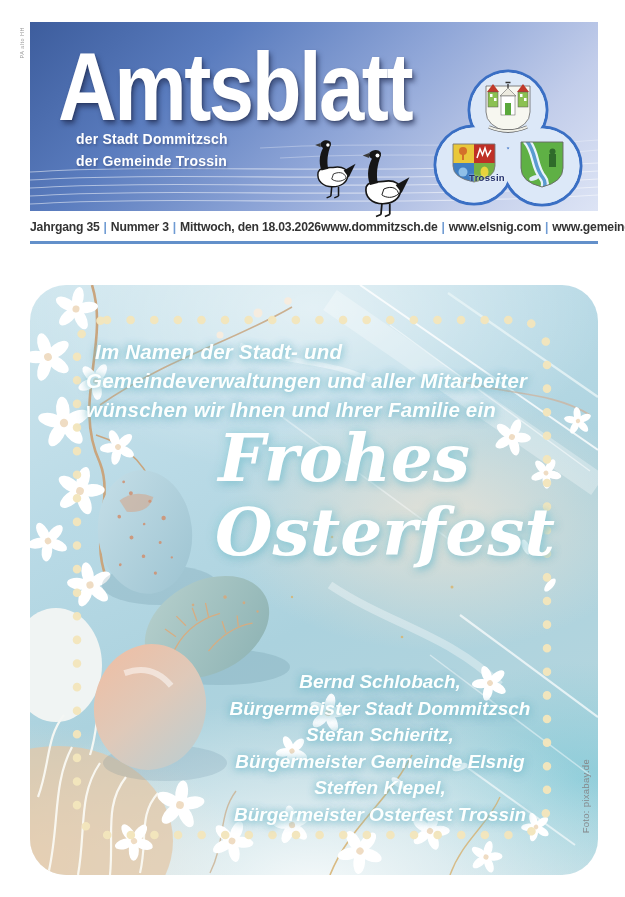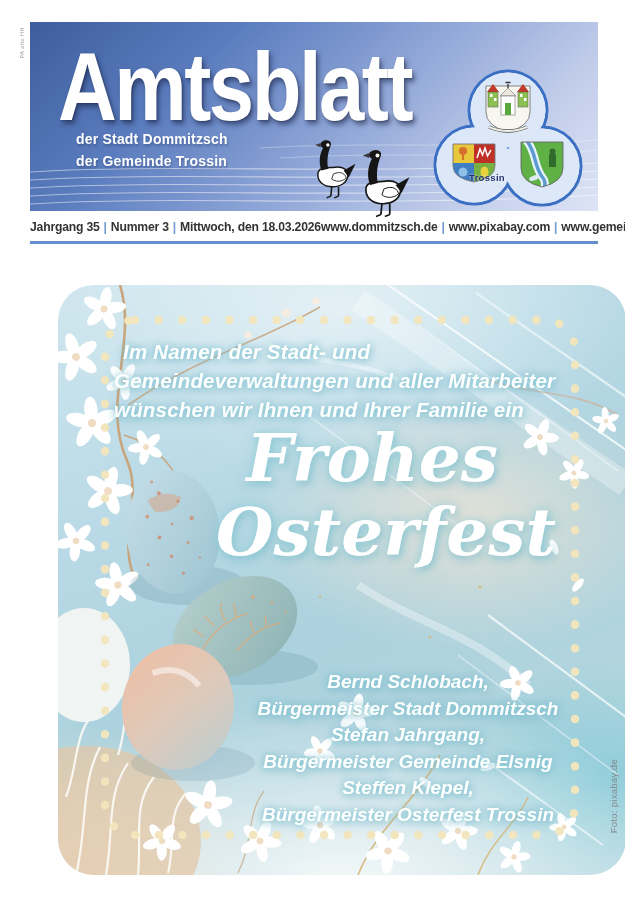--- a/index.html
+++ b/index.html
@@ -47,38 +47,37 @@
   .poster{
     position:absolute;left:30px;top:285px;width:568px;height:590px;
     border-radius:36px;overflow:hidden;
     background:
       radial-gradient(340px 200px at 72% 40%,rgba(240,228,213,.8),transparent 65%),
       radial-gradient(420px 240px at 50% 4%,rgba(255,255,255,.55),transparent 70%),
       radial-gradient(500px 260px at 50% 102%,rgba(250,252,252,.92),transparent 72%),
       radial-gradient(300px 200px at 0% 98%,rgba(238,222,203,.9),transparent 70%),
       radial-gradient(280px 170px at 97% 84%,rgba(108,196,212,.55),transparent 70%),
       linear-gradient(155deg,#cfe6ee 0%,#b9dae6 30%,#abd2de 55%,#b3d5de 78%,#bcdae2 100%);
-    margin-left: 28px;
   }
   .poster-art,.dotted-frame{position:absolute;left:0;top:0;width:568px;height:590px;}
   .poster-art{z-index:1;}
   .dotted-frame{z-index:2;}
   .poster-text{position:absolute;z-index:3;color:#fdfffe;font-weight:bold;font-style:italic;}
   .intro{
     left:56px;top:52px;font-size:20.5px;line-height:29px;letter-spacing:.2px;
     text-shadow:0 0 7px rgba(125,195,210,.95),0 2px 10px rgba(110,180,200,.7);
   }
   .intro .l0{padding-left:9px;}
   .script{
     font-family:"DejaVu Serif",serif;font-weight:bold;font-style:italic;
     color:#ffffff;text-align:center;line-height:1;
     text-shadow:0 0 12px rgba(150,210,220,.95),2px 3px 7px rgba(115,180,195,.65);
   }
   .frohes{left:158px;top:140px;width:312px;font-size:66px;}
-  .osterfest{left:156px;top:214px;width:344px;font-size:66px;}
+  .osterfest{left:183px;top:214px;width:344px;font-size:66px;}
   .sigs{
     left:134px;top:384px;width:432px;text-align:center;font-size:19px;line-height:26.5px;
     text-shadow:0 0 7px rgba(125,195,210,.95),0 2px 9px rgba(110,180,200,.7);
   }
   .photo-credit{
     position:absolute;right:7px;bottom:42px;writing-mode:vertical-rl;transform:rotate(180deg);
     font-size:9.5px;color:#85898c;z-index:4;letter-spacing:.3px;
   }
 </style>
 </head>
@@ -188,21 +187,21 @@
     </g>
   </svg>
   <div class="trossin-label">Trossin</div>
 </div>
 
 <div class="info-bar">
   <div>
     <span>Jahrgang 35</span><span class="sep">|</span><span>Nummer 3</span><span class="sep">|</span><span>Mittwoch, den 18.03.2026</span>
   </div>
   <div>
-    <span>www.dommitzsch.de</span><span class="sep">|</span><span>www.pixabay.com</span><span class="sep">|</span><span>www.gemeinde-trossin.de</span>
+    <span>www.dommitzsch.de</span><span class="sep">|</span><span>www.elsnig.com</span><span class="sep">|</span><span>www.gemeinde-trossin.de</span>
   </div>
 </div>
 <div class="rule"></div>
 
 <div class="poster">
 
   <svg class="poster-art" viewBox="0 0 568 590">
     <defs>
       <g id="bl">
         <ellipse cx="0" cy="-8" rx="4.2" ry="8.5" fill="#ffffff"></ellipse>
@@ -364,20 +363,20 @@
     <div>Gemeindeverwaltungen und aller Mitarbeiter</div>
     <div>wünschen wir Ihnen und Ihrer Familie ein</div>
   </div>
 
   <div class="poster-text script frohes">Frohes</div>
   <div class="poster-text script osterfest">Osterfest</div>
 
   <div class="poster-text sigs">
     <div>Bernd Schlobach,</div>
     <div>Bürgermeister Stadt Dommitzsch</div>
-    <div>Stefan Jahrgang,</div>
+    <div>Stefan Schieritz,</div>
     <div>Bürgermeister Gemeinde Elsnig</div>
     <div>Steffen Klepel,</div>
     <div>Bürgermeister Osterfest Trossin</div>
   </div>
 
   <div class="photo-credit">Foto: pixabay.de</div>
 </div>
 
 </body></html>

